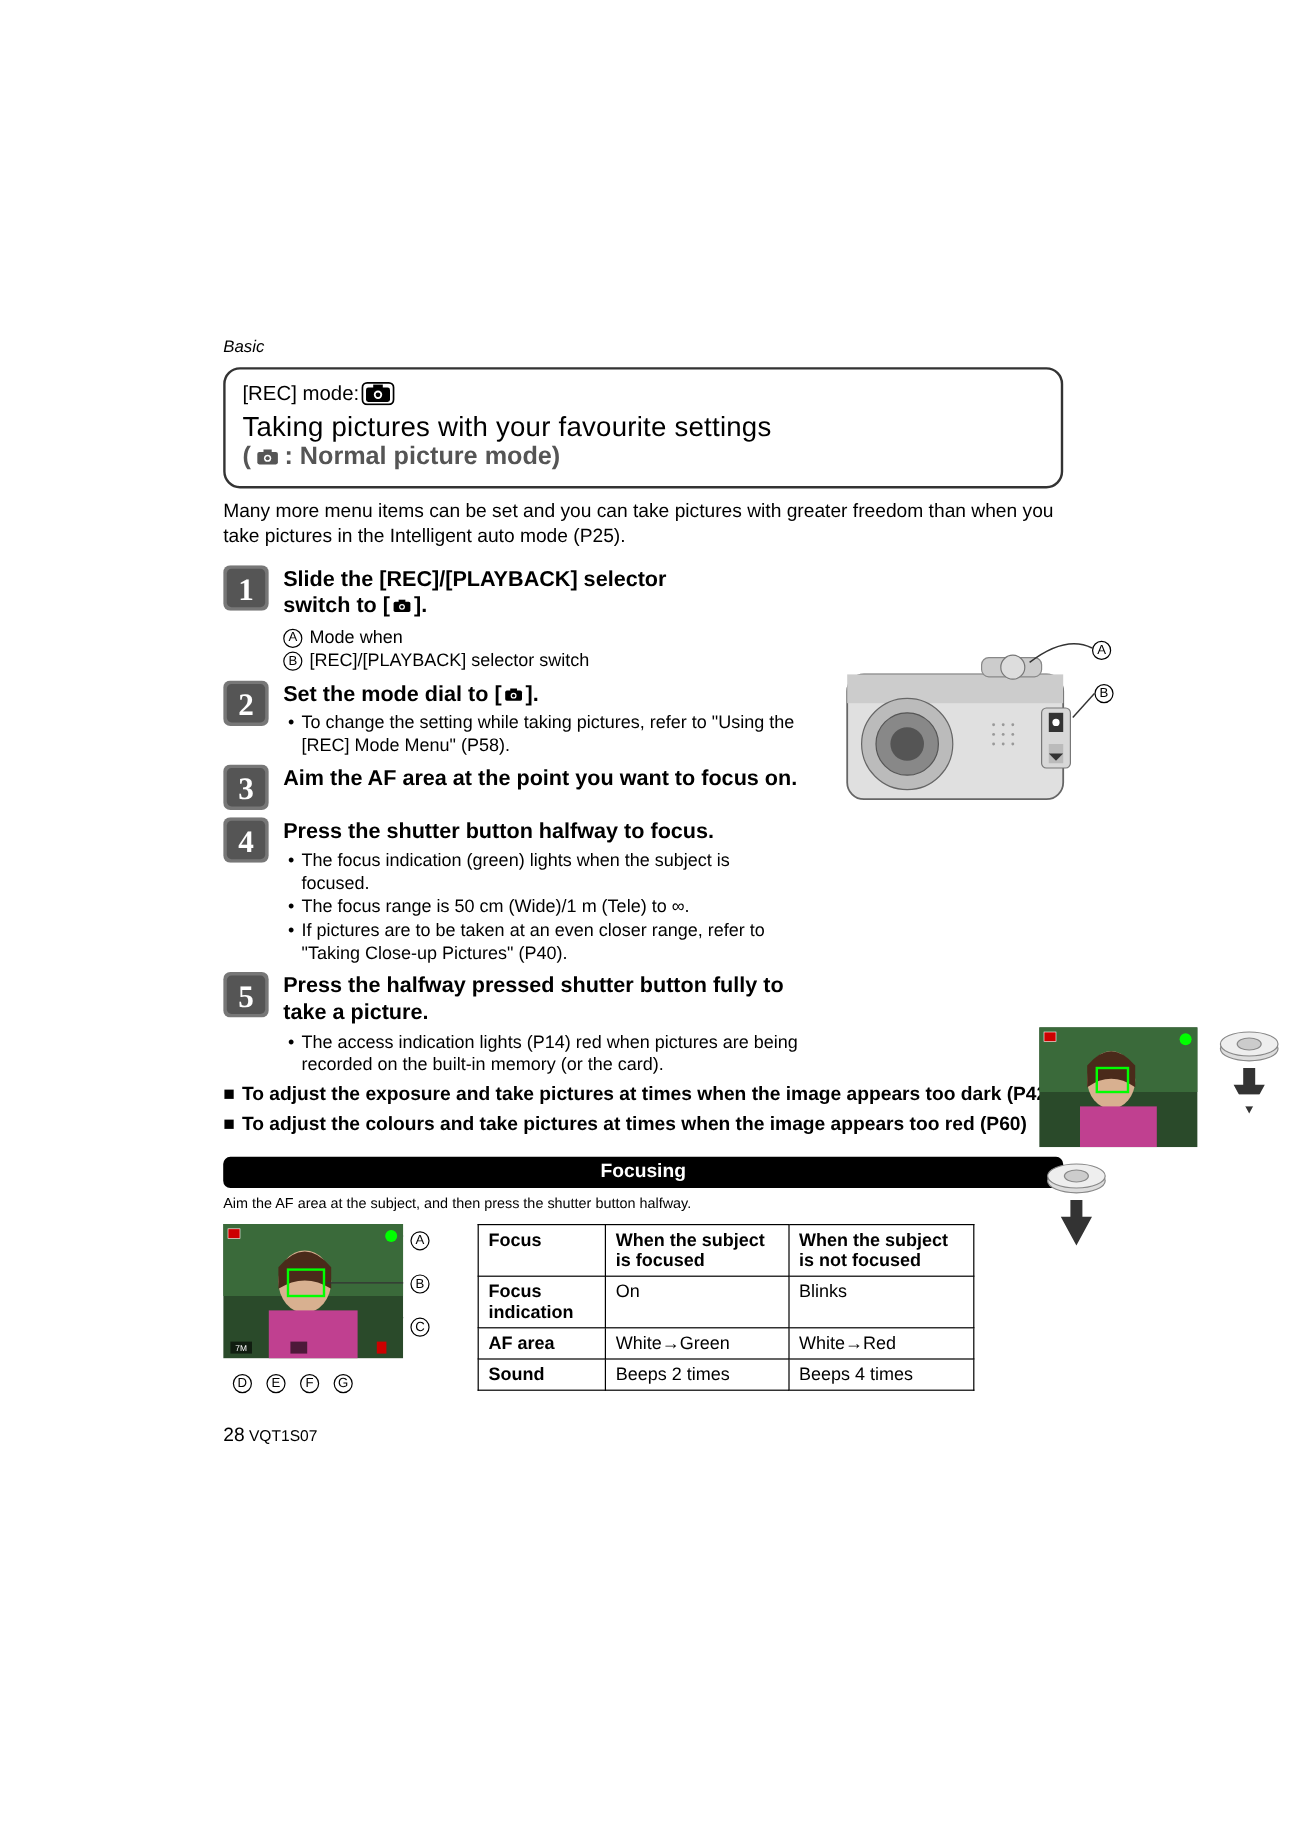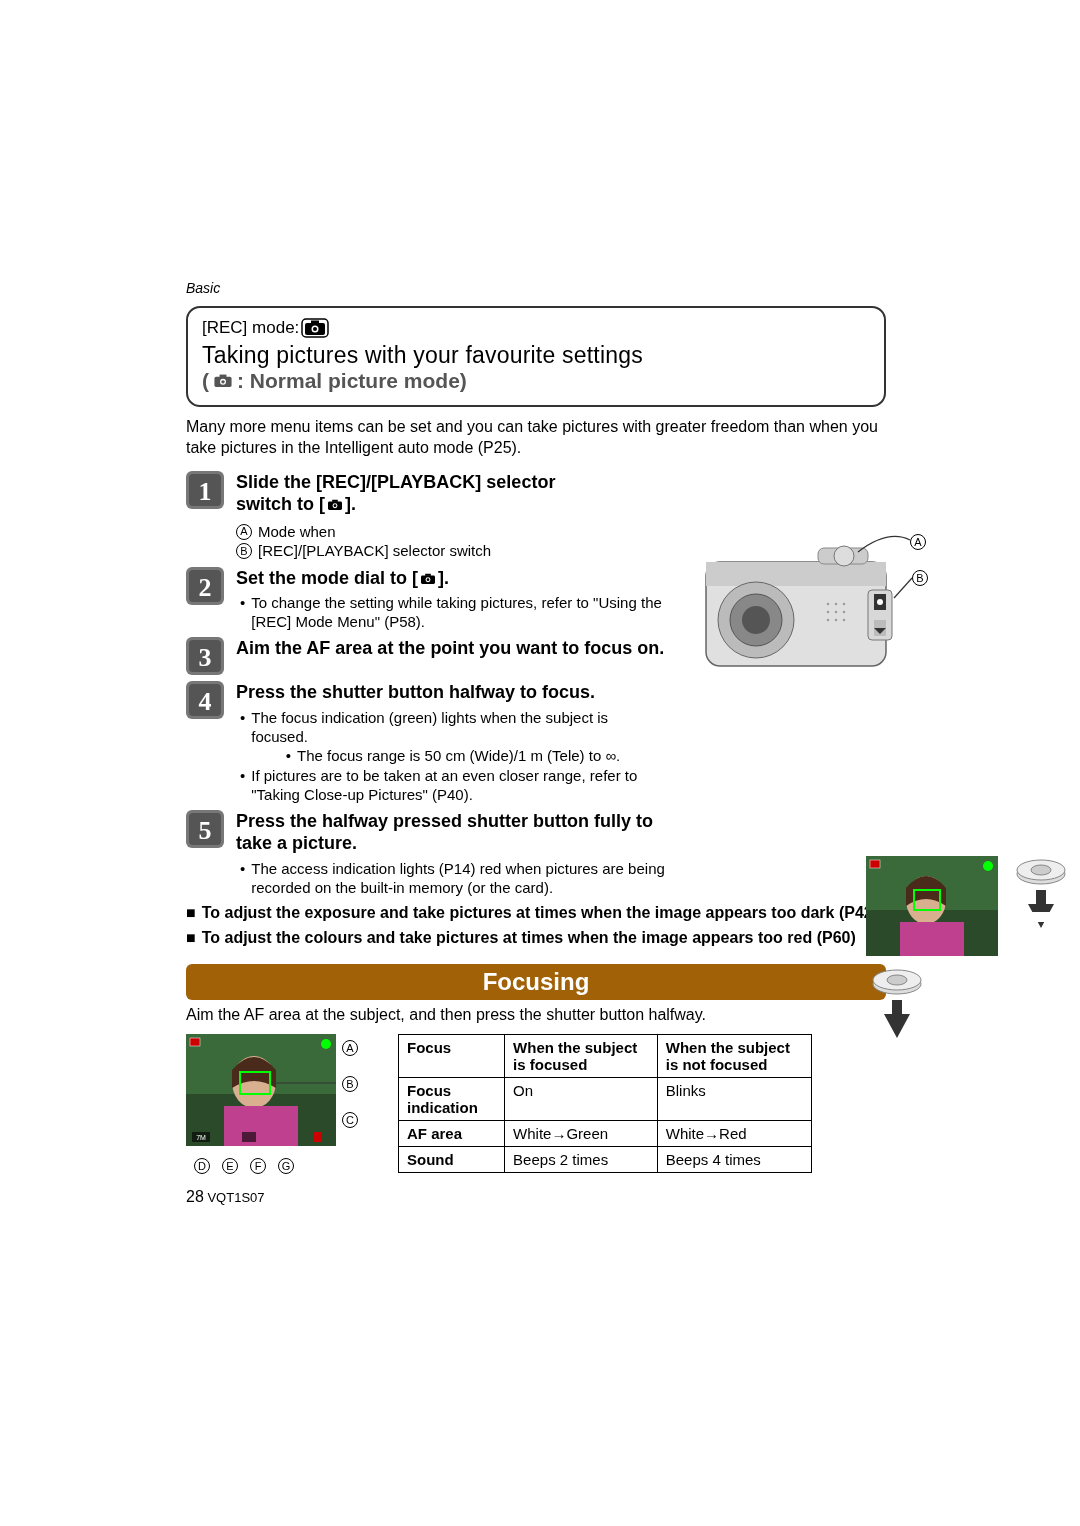--- a/index.html
+++ b/index.html
@@ -99,21 +99,21 @@
       font-size: 11px;
       flex-shrink: 0;
       margin-top: 2px;
     }
     .bullets {
       font-size: 15px;
       margin-top: 4px;
       padding-left: 4px;
       line-height: 1.28;
     }
-    .bullets li { list-style: none; display: flex; gap: 6px; justify-content: center; }
+    .bullets li { list-style: none; display: flex; gap: 6px; }
     .bullets li::before { content: "•"; flex-shrink: 0; }
     .camera-diagram {
       position: absolute;
       top: 254px;
       left: 512px;
       width: 234px;
       height: 150px;
     }
     .note-block { margin-top: 6px; }
     .note {
@@ -121,31 +121,31 @@
       font-weight: bold;
       display: flex;
       gap: 6px;
       line-height: 1.28;
     }
     .note::before {
       content: "■";
       flex-shrink: 0;
     }
     .section-band {
-      background: #a16207;
+      background: #000000;
       color: #fff;
       font-weight: bold;
-      font-size: 24px;
+      font-size: 16px;
       text-align: center;
       border-radius: 6px;
       padding: 4px 0;
       margin-top: 16px;
       margin-bottom: 6px;
     }
-    .focus-intro { font-size: 16px; margin-bottom: 10px; }
+    .focus-intro { font-size: 12px; margin-bottom: 10px; }
     .focus-row { display: flex; gap: 34px; align-items: flex-start; }
     .sample-img {
       width: 178px;
       position: relative;
     }
     .sample-photo {
       width: 150px;
       height: 112px;
       position: relative;
     }

